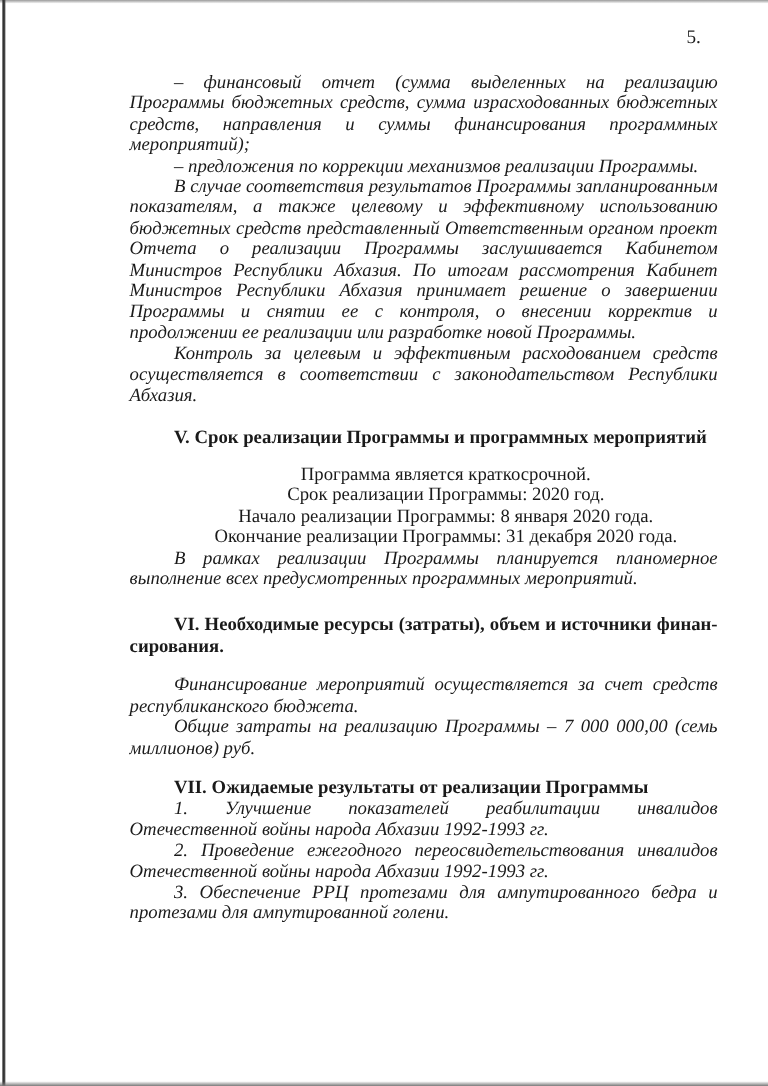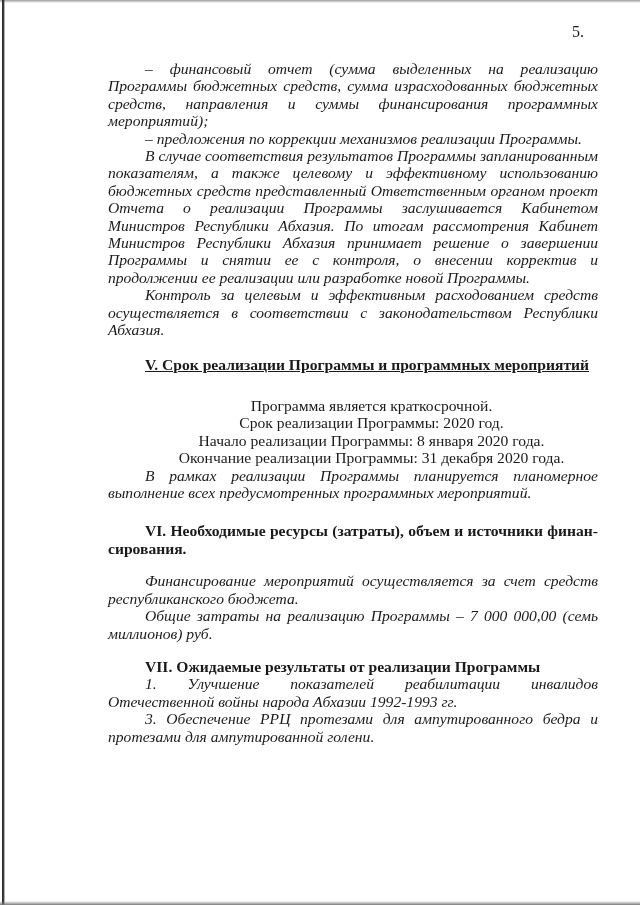--- a/index.html
+++ b/index.html
@@ -86,33 +86,34 @@
 <div class="content">
 
   <div>
     <p class="p">– финансовый отчет (сумма выделенных на реализацию Программы бюджетных средств, сумма израсходованных бюджетных средств, направ­ления и суммы финансирования программных мероприятий);</p>
     <p class="p">– предложения по коррекции механизмов реализации Программы.</p>
     <p class="p">В случае соответствия результатов Программы запланированным показателям, а также целевому и эффективному использованию бюджет­ных средств представленный Ответственным органом проект Отчета о реализации Программы заслушивается Кабинетом Министров Республики Абхазия. По итогам рассмотрения Кабинет Министров Республики Абхазия  принимает решение о завершении Программы и снятии ее с контроля, о внесении корректив и продолжении  ее реализации или разработке новой Программы.</p>
     <p class="p">Контроль за целевым и эффективным расходованием средств осуществляется в соответствии с законодательством Республики Абхазия.</p>
   </div>
 
   <div>
-    <h2 class="heading gap-before-h gap-after-h" style="margin-top:17px;margin-bottom:24px;font-size:15.6px;line-height:17.4px;text-decoration:underline;">V. Срок реализации Программы и программных мероприятий</h2>
+    <h2 class="heading gap-before-h gap-after-h" style="margin-top:17px;margin-bottom:14px;font-size:15.6px;line-height:17.4px;">V. Срок реализации Программы и программных мероприятий</h2>
     <p class="list-line">Программа является краткосрочной.</p>
     <p class="list-line">Срок реализации Программы: 2020 год.</p>
     <p class="list-line">Начало реализации Программы: 8 января 2020 года.</p>
     <p class="list-line">Окончание реализации Программы: 31 декабря 2020 года.</p>
     <p class="p">В рамках реализации Программы планируется планомерное выполнение всех предусмотренных программных мероприятий.</p>
   </div>
 
   <div>
     <h2 class="heading justify" style="margin-top:21px;margin-bottom:14px;font-size:15.6px;line-height:18px;">VI. Необходимые ресурсы (затраты), объем и источники финан­сирования.</h2>
     <p class="p">Финансирование мероприятий осуществляется за счет средств рес­публиканского бюджета.</p>
     <p class="p">Общие затраты на реализацию Программы – 7 000 000,00 (семь миллионов) руб.</p>
   </div>
 
   <div>
     <h2 class="heading" style="margin-top:16px;font-size:15.6px;line-height:17.4px;">VII. Ожидаемые результаты от реализации Программы</h2>
     <p class="p">1. Улучшение показателей реабилитации инвалидов Отечественной войны народа Абхазии 1992-1993 гг.</p>
+    <p class="p">2. Проведение ежегодного переосвидетельствования инвалидов Оте­чественной войны народа Абхазии 1992-1993 гг.</p>
     <p class="p">3. Обеспечение РРЦ протезами для ампутированного бедра и проте­зами для ампутированной голени.</p>
   </div>
 
 </div>
 
 </body></html>

